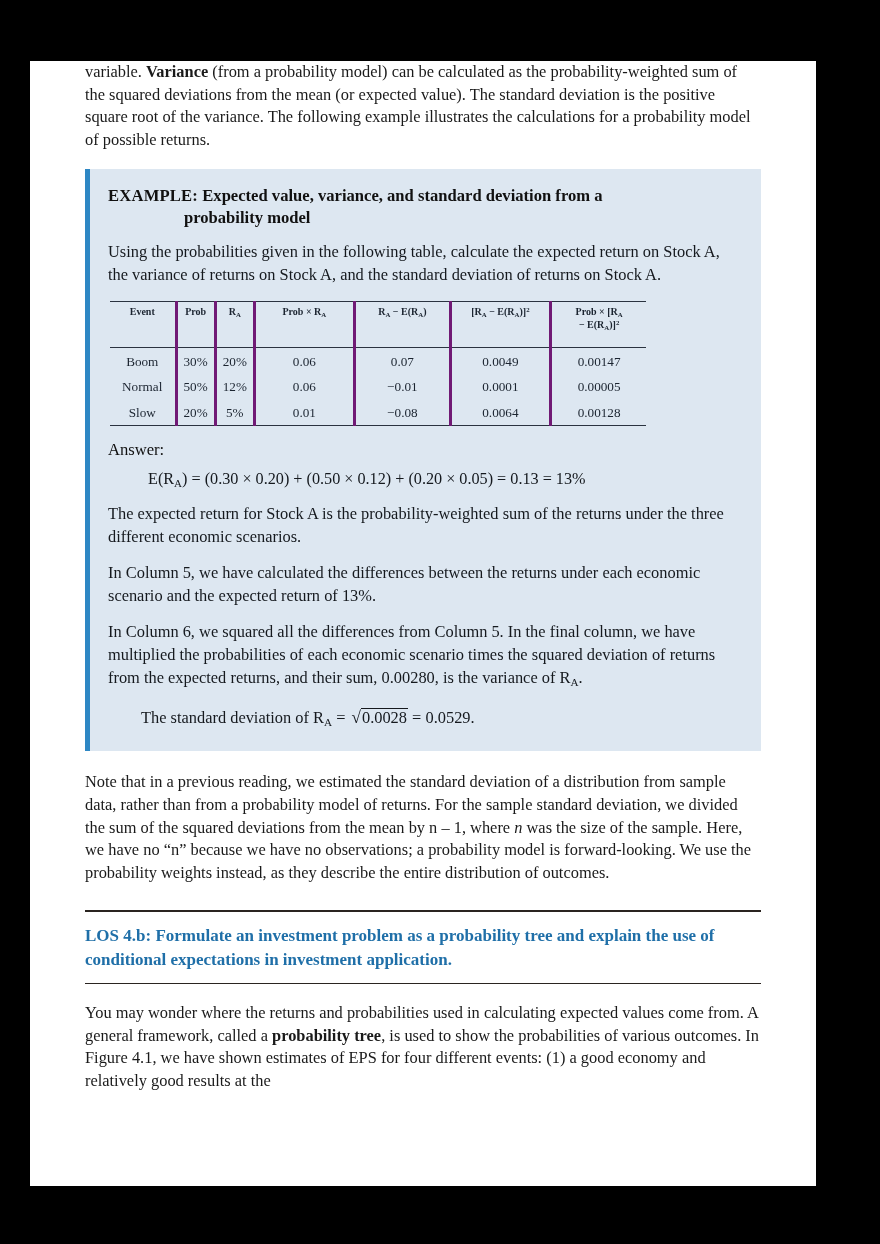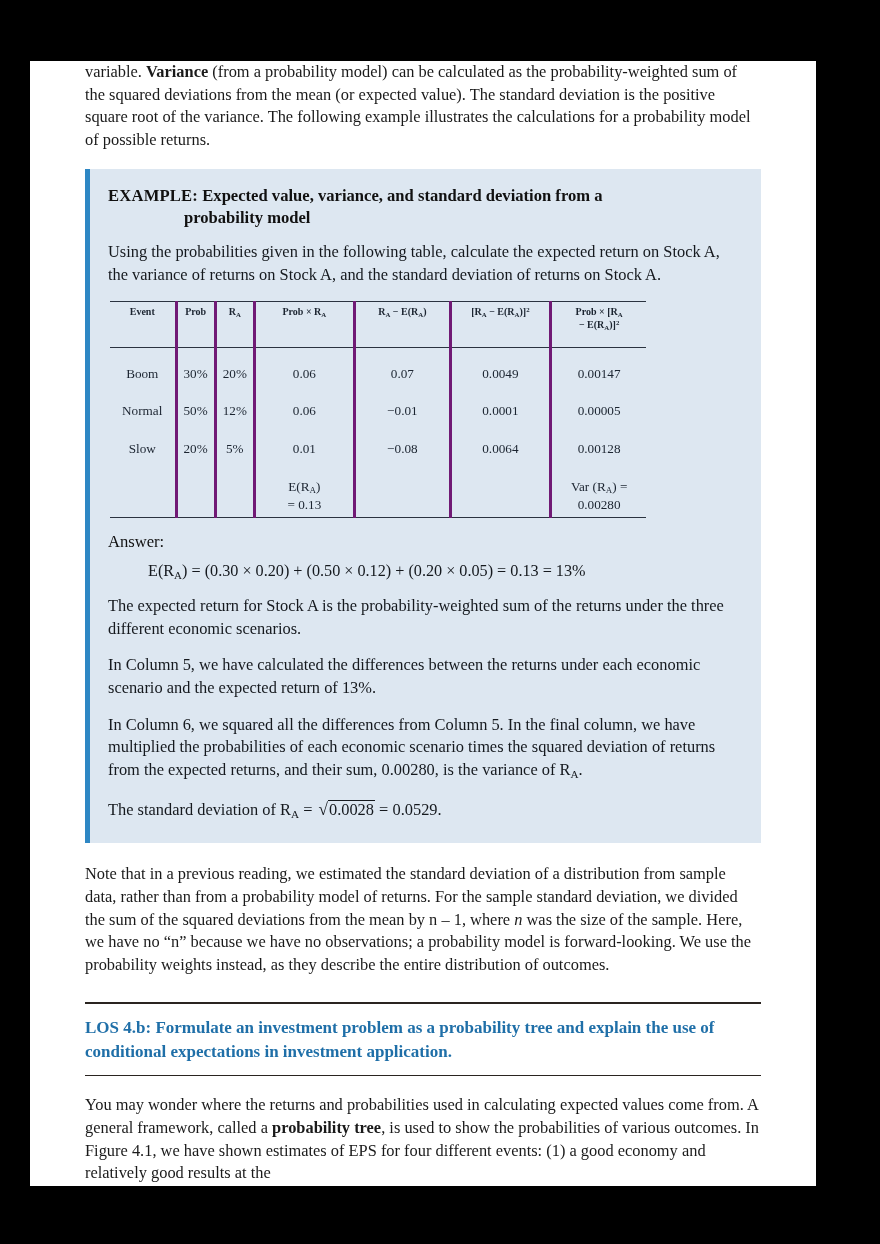--- a/index.html
+++ b/index.html
@@ -29,21 +29,21 @@
     padding: 0 55px 0 55px;
   }
 
   p.body-text {
     font-size: 16.4px;
     line-height: 22.6px;
     color: #1a1a1a;
     margin: 0 0 14px 0;
     text-align: left;
   }
-  p.body-text.tight { margin-bottom: 0; }
+  p.body-text.tight { margin-bottom: 0; margin-left: 33px; }
 
   .intro-para {
     margin-top: 8px;
   }
 
   b, strong { font-weight: bold; }
   i, em { font-style: italic; }
 
   
   .example-box {
@@ -131,21 +131,21 @@
     border-bottom: 1.2px solid #2a3340;
     padding-top: 4px;
     padding-bottom: 4px;
     vertical-align: top;
     height: 46px;
   }
   table.prob-table thead th.tall {
     line-height: 1.25;
   }
   table.prob-table tbody tr td {
-    padding-top: 17px;
+    padding-top: 5px;
     padding-bottom: 3px;
     line-height: 1.35;
   }
   table.prob-table tbody tr:last-child td {
     border-bottom: 1.6px solid #2a3340;
   }
   td.evt { text-align: left; padding-left: 7px; padding-right: 10px; }
   .sum-cell {
     line-height: 1.3;
     padding-top: 7px;
@@ -233,33 +233,20 @@
             </tr>
             <tr>
               <td class="evt">Slow</td>
               <td>20%</td>
               <td>5%</td>
               <td>0.01</td>
               <td>−0.08</td>
               <td>0.0064</td>
               <td>0.00128</td>
             </tr>
-            <tr>
-              <td class="evt">&nbsp;</td>
-              <td>&nbsp;</td>
-              <td>&nbsp;</td>
-              <td class="sum-cell">
-                E(R<sub>A</sub>)<br><span>= 0.13</span>
-              </td>
-              <td>&nbsp;</td>
-              <td>&nbsp;</td>
-              <td class="sum-cell">
-                Var (R<sub>A</sub>) =<br><span>0.00280</span>
-              </td>
-            </tr>
           </tbody>
         </table>
       </div>
 
       <div class="answer-label">Answer:</div>
 
       <div class="formula-line">E(R<sub>A</sub><span>) = (0.30 × 0.20) + (0.50 × 0.12) + (0.20 × 0.05) = 0.13 = 13%</span></div>
 
       <p class="body-text">The expected return for Stock A is the probability-weighted sum of the returns under the three different economic scenarios.</p>
       <p class="body-text">In Column 5, we have calculated the differences between the returns under each economic scenario and the expected return of 13%.</p>

